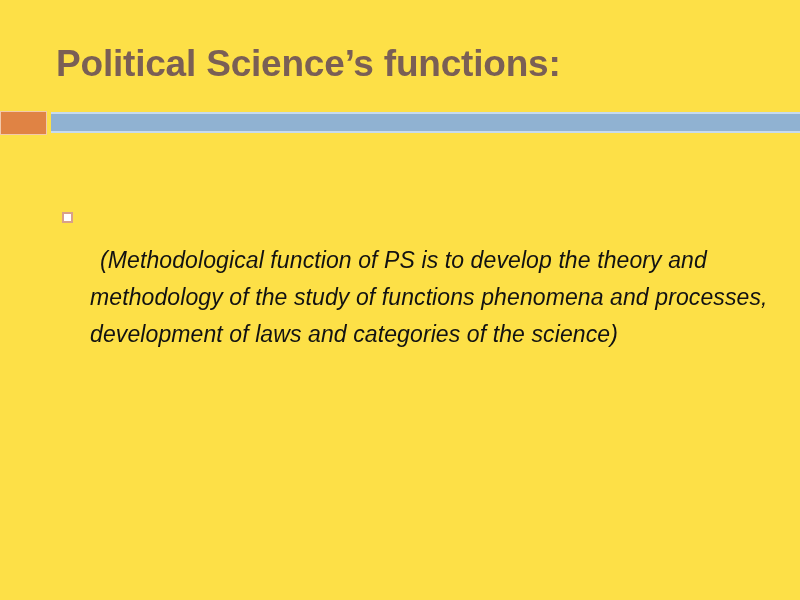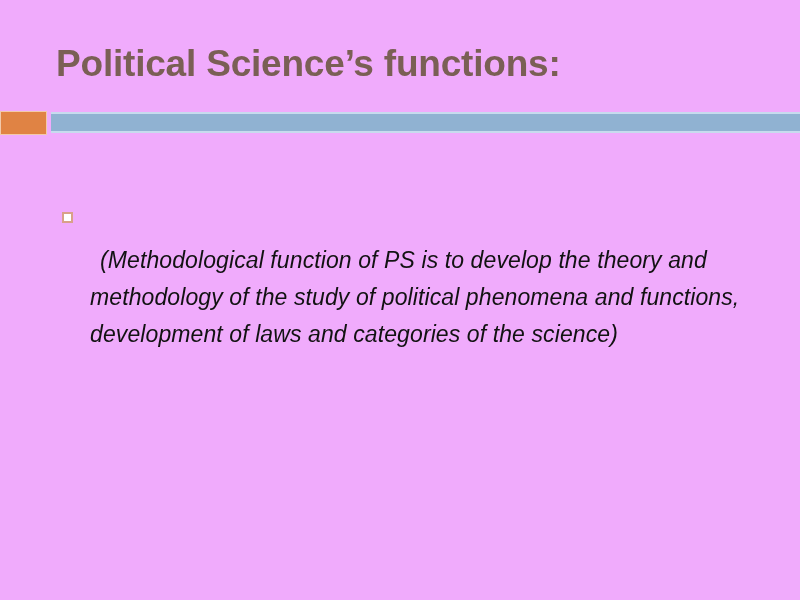--- a/index.html
+++ b/index.html
@@ -11,21 +11,21 @@
     height: 600px;
     background: #ffffff;
     font-family: "Liberation Sans", sans-serif;
     overflow: hidden;
   }
 
   .slide {
     position: relative;
     width: 800px;
     height: 600px;
-    background: #f0abfc;
+    background: #fde047;
   }
 
   
   .slide-title {
     position: absolute;
     left: 56px;
     top: 44px;
     width: 700px;
     font-size: 37px;
     font-weight: bold;
@@ -122,17 +122,17 @@
     <div class="divider-block"></div>
     <div class="divider-bar"></div>
   </div>
 
   <div class="content">
 
     <div class="bullet-row">
       <span class="bullet-marker"></span>
     </div>
 
-    <p class="body-paragraph">(Methodological function of PS is to develop the theory and methodology of the study of political phenomena and functions, development of laws and categories of the science)</p>
+    <p class="body-paragraph">(Methodological function of PS is to develop the theory and methodology of the study of functions phenomena and processes, development of laws and categories of the science)</p>
 
   </div>
 
 </div>
 
 </body></html>

